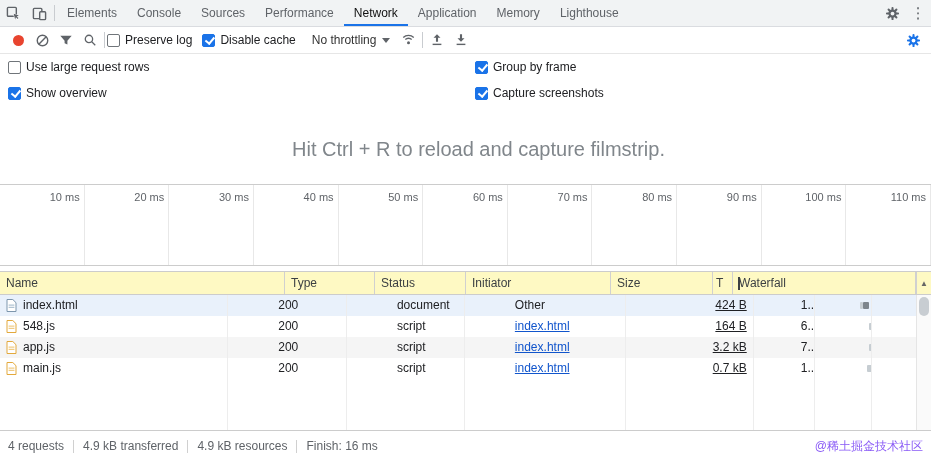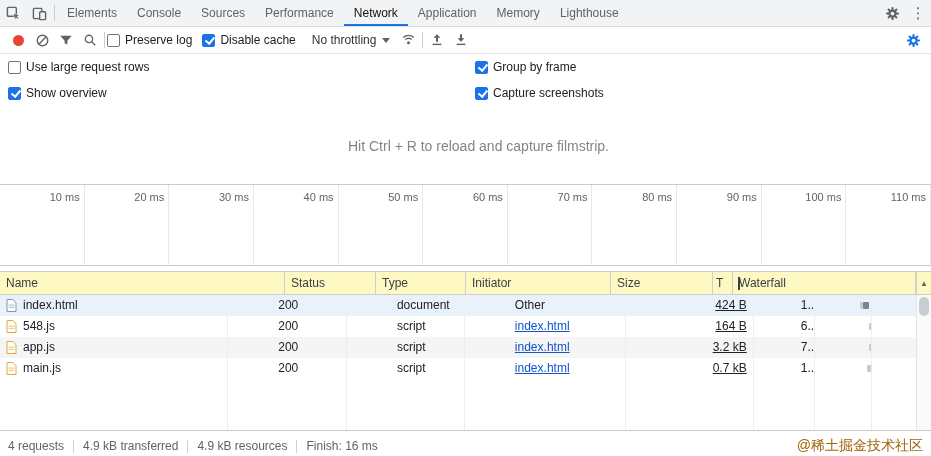--- a/index.html
+++ b/index.html
@@ -38,21 +38,21 @@
   .blue{ color:#1a73e8; }
 
   
   .settings{ background:#fff; }
   .set-row{ height:26px; display:flex; align-items:center; padding-left:8px; }
   .set-left{ width:467px; display:flex; align-items:center; }
   .set-right{ display:flex; align-items:center; }
 
   
   .filmstrip{ height:78px; display:flex; justify-content:center; padding-top:32px;
-              color:#80868b; font-size:14px;padding-left:26px; }
+              color:#80868b; font-size:20px;padding-left:26px; }
 
   
   .overview{ height:82px; border-top:1px solid #ccc; border-bottom:1px solid #ccc;
              display:flex; background:#fff; }
   .ov-cell{ flex:1; min-width:0; border-right:1px solid #e8e8e8; font-size:11px; color:#5f6368;
             text-align:right; padding:6px 4px 0 0; overflow:hidden; white-space:nowrap; }
   .ov-gap{ height:5px; }
 
   
   .thead{ height:24px; display:flex; background:#fef9c3; border-top:1px solid #ccc;
@@ -82,21 +82,21 @@
   .wf-marker{ position:absolute; left:5px; top:5px; width:2px; height:13px; background:#3c4043; }
   .vscroll{ position:absolute; right:0; top:0; bottom:0; width:15px; background:#fafafa;
             border-left:1px solid #e5e5e5; cursor:pointer; }
   .vthumb{ position:absolute; left:2px; right:2px; top:2px; height:19px; background:#c8cdd2;
            border-radius:5px; }
 
   
   .statusbar{ height:31px; border-top:1px solid #ccc; display:flex; align-items:center;
               padding:0 8px; gap:9px; color:#5f6368; background:#fff; }
   .sb-div{ width:1px; height:13px; background:#d0d0d0; }
-  .watermark{ margin-left:auto; color:#a16207; font-size:14px; }
+  .watermark{ margin-left:auto; color:#8b5cf6; font-size:12px; }
 
   svg{ display:block; }
 </style>
 </head>
 <body>
 
 <div class="window">
 
   <div class="tabbar">
     <div class="icon-btn">
@@ -270,22 +270,22 @@
     <div class="ov-cell">70 ms</div>
     <div class="ov-cell">80 ms</div>
     <div class="ov-cell">90 ms</div>
     <div class="ov-cell">100 ms</div>
     <div class="ov-cell">110 ms</div>
   </div>
   <div class="ov-gap"></div>
 
   <div class="thead">
     <div class="th c-name">Name</div>
+    <div class="th c-type">Type</div>
     <div class="th c-status">Status</div>
-    <div class="th c-type">Type</div>
     <div class="th c-init">Initiator</div>
     <div class="th c-size">Size</div>
     <div class="th c-time">T</div>
     <div class="th c-wf">
       <span>Waterfall</span>
       <span class="wf-marker"></span>
     </div>
     <div class="th c-scroll">▲</div>
   </div>
 

